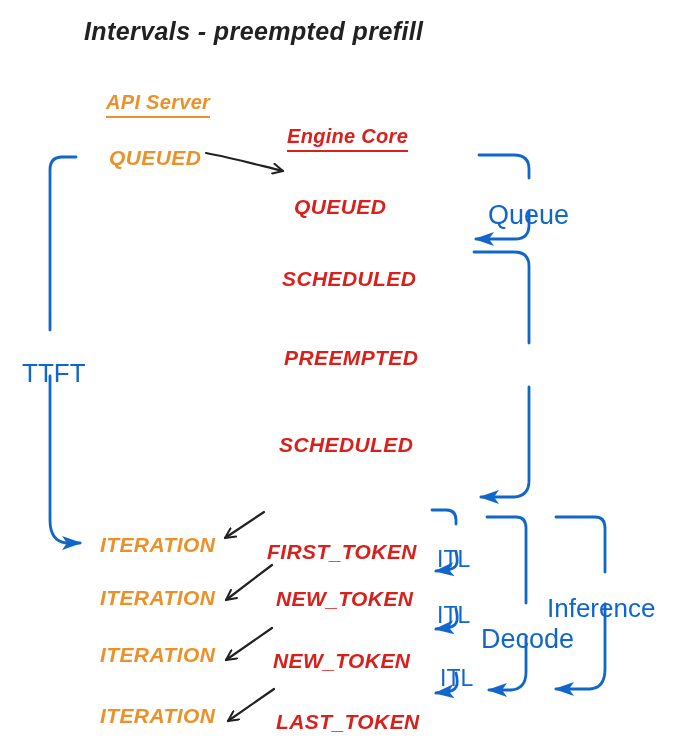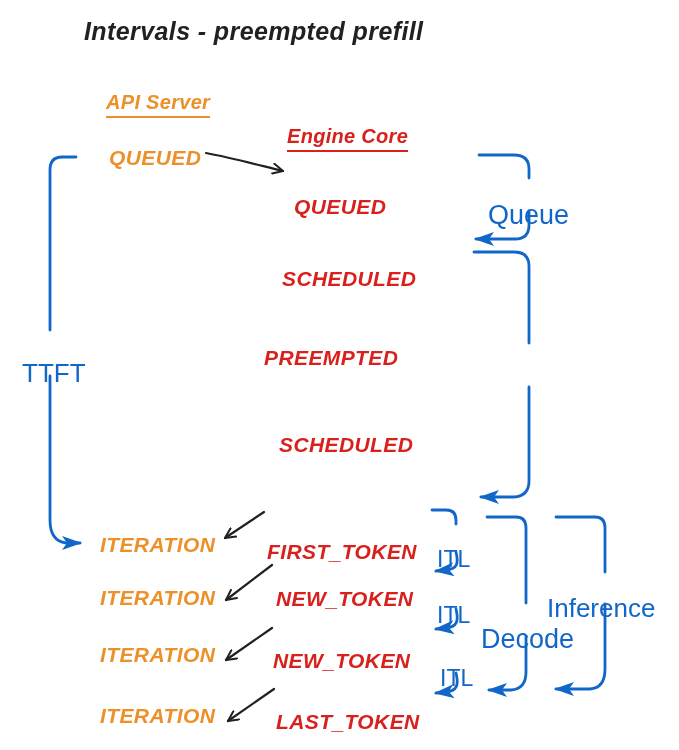--- a/index.html
+++ b/index.html
@@ -117,21 +117,21 @@
   <div class="abs col-header eng" style="left:287px;top:89px;">Engine Core</div>
 
   <div class="abs event api" style="left:109px;top:146px;">QUEUED</div>
   <div class="abs event api" style="left:100px;top:533px;">ITERATION</div>
   <div class="abs event api" style="left:100px;top:586px;">ITERATION</div>
   <div class="abs event api" style="left:100px;top:643px;">ITERATION</div>
   <div class="abs event api" style="left:100px;top:704px;">ITERATION</div>
 
   <div class="abs event eng" style="left:294px;top:159px;">QUEUED</div>
   <div class="abs event eng" style="left:282px;top:231px;">SCHEDULED</div>
-  <div class="abs event eng" style="left:264px;top:310px;">PREEMPTED</div>
+  <div class="abs event eng" style="left:284px;top:310px;">PREEMPTED</div>
   <div class="abs event eng" style="left:279px;top:397px;">SCHEDULED</div>
   <div class="abs event eng" style="left:267px;top:504px;">FIRST_TOKEN</div>
   <div class="abs event eng" style="left:276px;top:551px;">NEW_TOKEN</div>
   <div class="abs event eng" style="left:273px;top:613px;">NEW_TOKEN</div>
   <div class="abs event eng" style="left:276px;top:674px;">LAST_TOKEN</div>
 
   <div class="abs ivl ivl-26" style="left:22px;top:340px;">TTFT</div>
   <div class="abs ivl ivl-27" style="left:488px;top:182px;">Queue</div>
   <div class="abs ivl ivl-23" style="left:437px;top:528px;">ITL</div>
   <div class="abs ivl ivl-23" style="left:437px;top:584px;">ITL</div>

